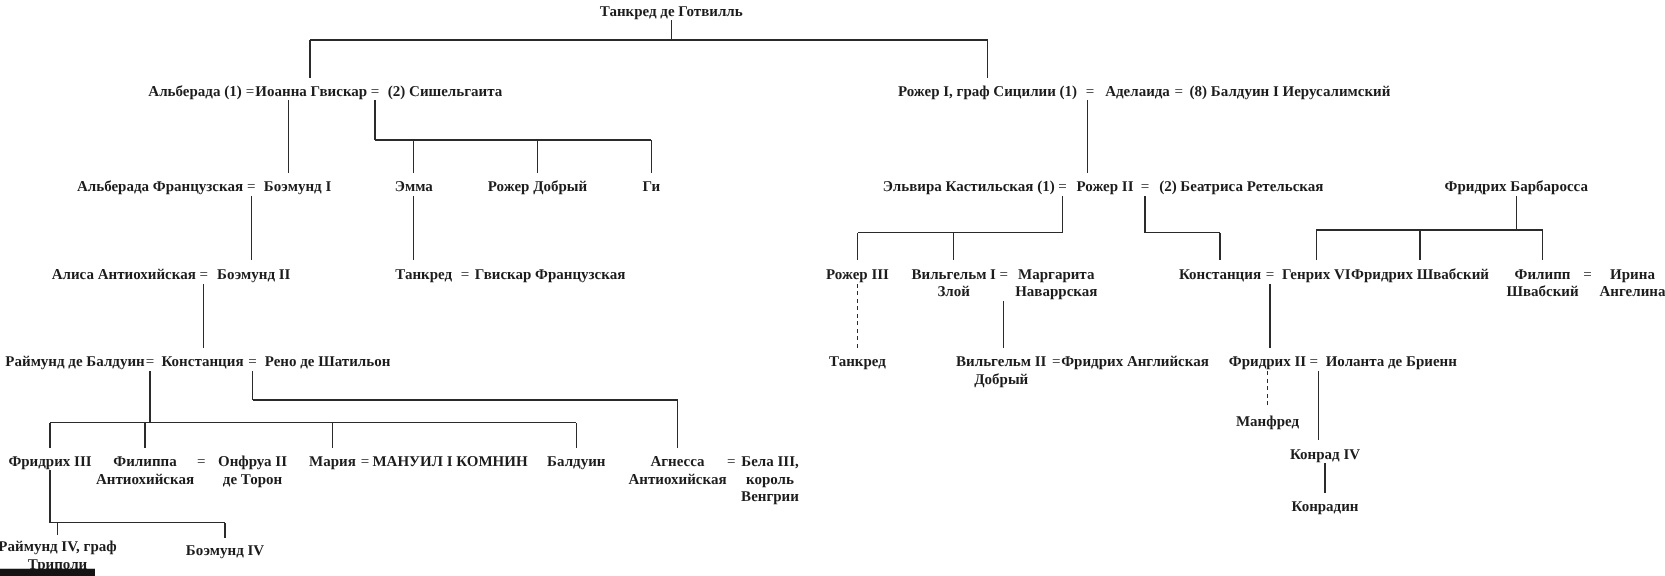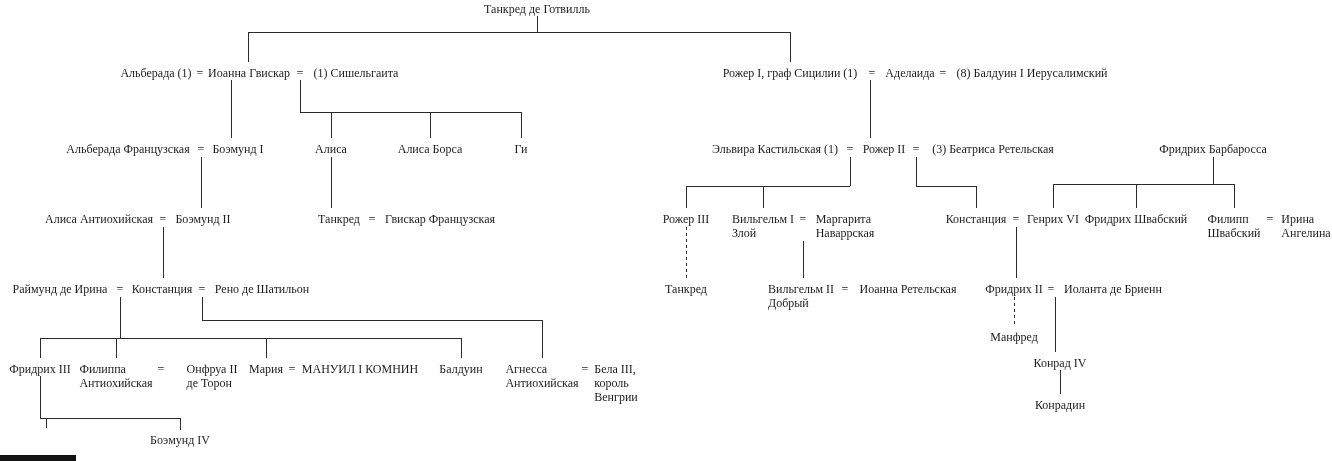--- a/index.html
+++ b/index.html
@@ -13,23 +13,24 @@
     font-size:12px;
     color:#1c1c1c;
     overflow:hidden;
   }
   .connectors { position:absolute; left:0; top:0; width:1332px; height:461px; }
   .connectors line { stroke:#2b2b2b; stroke-width:1; }
   .connectors line.d { stroke-dasharray:3 3; }
   .node {
     position:absolute;
     transform:translateX(-50%);
-    text-align:left;
+    text-align:center;
     white-space:pre-line;
     line-height:14px;
+    font-weight:bold;
   }
   .eq {
     position:absolute;
     transform:translateX(-50%);
     line-height:14px;
   }
   .artifact { position:absolute; background:#141414; }
 </style>
 </head>
 <body>
@@ -87,38 +88,38 @@
     <line class="d" x1="686" y1="227" x2="686" y2="278"></line>
     <line class="d" x1="1014" y1="297" x2="1014" y2="327"></line>
   </svg>
 
   <div class="node" style="left:537px;top:2px">Танкред де Готвилль</div>
 
   <div class="node" style="left:156px;top:66px">Альберада (1)</div>
   <span class="eq" style="left:200px;top:66px">=</span>
   <div class="node" style="left:249px;top:66px">Иоанна Гвискар</div>
   <span class="eq" style="left:300px;top:66px">=</span>
-  <div class="node" style="left:356px;top:66px">(1) Сишельгаита</div>
+  <div class="node" style="left:356px;top:66px">(2) Сишельгаита</div>
   <div class="node" style="left:790px;top:66px">Рожер I, граф Сицилии (1)</div>
   <span class="eq" style="left:872px;top:66px">=</span>
   <div class="node" style="left:910px;top:66px">Аделаида</div>
   <span class="eq" style="left:943px;top:66px">=</span>
   <div class="node" style="left:1032px;top:66px">(8) Балдуин I Иерусалимский</div>
 
   <div class="node" style="left:128px;top:142px">Альберада Французская</div>
   <span class="eq" style="left:201px;top:142px">=</span>
   <div class="node" style="left:238px;top:142px">Боэмунд I</div>
-  <div class="node" style="left:331px;top:142px">Алиса</div>
-  <div class="node" style="left:430px;top:142px">Алиса Борса</div>
+  <div class="node" style="left:331px;top:142px">Эмма</div>
+  <div class="node" style="left:430px;top:142px">Рожер Добрый</div>
   <div class="node" style="left:521px;top:142px">Ги</div>
   <div class="node" style="left:775px;top:142px">Эльвира Кастильская (1)</div>
   <span class="eq" style="left:850px;top:142px">=</span>
   <div class="node" style="left:884px;top:142px">Рожер II</div>
   <span class="eq" style="left:916px;top:142px">=</span>
-  <div class="node" style="left:993px;top:142px">(3) Беатриса Ретельская</div>
+  <div class="node" style="left:993px;top:142px">(2) Беатриса Ретельская</div>
   <div class="node" style="left:1213px;top:142px">Фридрих Барбаросса</div>
 
   <div class="node" style="left:99px;top:212px">Алиса Антиохийская</div>
   <span class="eq" style="left:163px;top:212px">=</span>
   <div class="node" style="left:203px;top:212px">Боэмунд II</div>
   <div class="node" style="left:339px;top:212px">Танкред</div>
   <span class="eq" style="left:372px;top:212px">=</span>
   <div class="node" style="left:440px;top:212px">Гвискар Французская</div>
   <div class="node" style="left:686px;top:212px">Рожер III</div>
   <div class="node" style="left:763px;top:212px">Вильгельм I
@@ -129,53 +130,55 @@
   <div class="node" style="left:976px;top:212px">Констанция</div>
   <span class="eq" style="left:1016px;top:212px">=</span>
   <div class="node" style="left:1053px;top:212px">Генрих VI</div>
   <div class="node" style="left:1136px;top:212px">Фридрих Швабский</div>
   <div class="node" style="left:1234px;top:212px">Филипп
 Швабский</div>
   <span class="eq" style="left:1270px;top:212px">=</span>
   <div class="node" style="left:1306px;top:212px">Ирина
 Ангелина</div>
 
-  <div class="node" style="left:60px;top:282px">Раймунд де Ирина</div>
+  <div class="node" style="left:60px;top:282px">Раймунд де Балдуин</div>
   <span class="eq" style="left:120px;top:282px">=</span>
   <div class="node" style="left:162px;top:282px">Констанция</div>
   <span class="eq" style="left:202px;top:282px">=</span>
   <div class="node" style="left:262px;top:282px">Рено де Шатильон</div>
   <div class="node" style="left:686px;top:282px">Танкред</div>
   <div class="node" style="left:801px;top:282px">Вильгельм II
 Добрый</div>
   <span class="eq" style="left:845px;top:282px">=</span>
-  <div class="node" style="left:908px;top:282px">Иоанна Ретельская</div>
+  <div class="node" style="left:908px;top:282px">Фридрих Английская</div>
   <div class="node" style="left:1014px;top:282px">Фридрих II</div>
   <span class="eq" style="left:1051px;top:282px">=</span>
   <div class="node" style="left:1113px;top:282px">Иоланта де Бриенн</div>
 
   <div class="node" style="left:1014px;top:330px">Манфред</div>
 
   <div class="node" style="left:40px;top:362px">Фридрих III</div>
   <div class="node" style="left:116px;top:362px">Филиппа
 Антиохийская</div>
   <span class="eq" style="left:161px;top:362px">=</span>
-  <div class="node" style="left:212px;top:362px">Онфруа II
+  <div class="node" style="left:202px;top:362px">Онфруа II
 де Торон</div>
   <div class="node" style="left:266px;top:362px">Мария</div>
   <span class="eq" style="left:292px;top:362px">=</span>
   <div class="node" style="left:360px;top:362px">МАНУИЛ I КОМНИН</div>
   <div class="node" style="left:461px;top:362px">Балдуин</div>
   <div class="node" style="left:542px;top:362px">Агнесса
 Антиохийская</div>
   <span class="eq" style="left:585px;top:362px">=</span>
   <div class="node" style="left:616px;top:362px">Бела III,
 король
 Венгрии</div>
 
   <div class="node" style="left:1060px;top:356px">Конрад IV</div>
   <div class="node" style="left:1060px;top:398px">Конрадин</div>
 
+  <div class="node" style="left:46px;top:430px">Раймунд IV, граф
+Триполи</div>
   <div class="node" style="left:180px;top:433px">Боэмунд IV</div>
 
   <div class="artifact" style="left:0;top:455px;width:76px;height:6px"></div>
 
 </div>
 
 </body></html>

